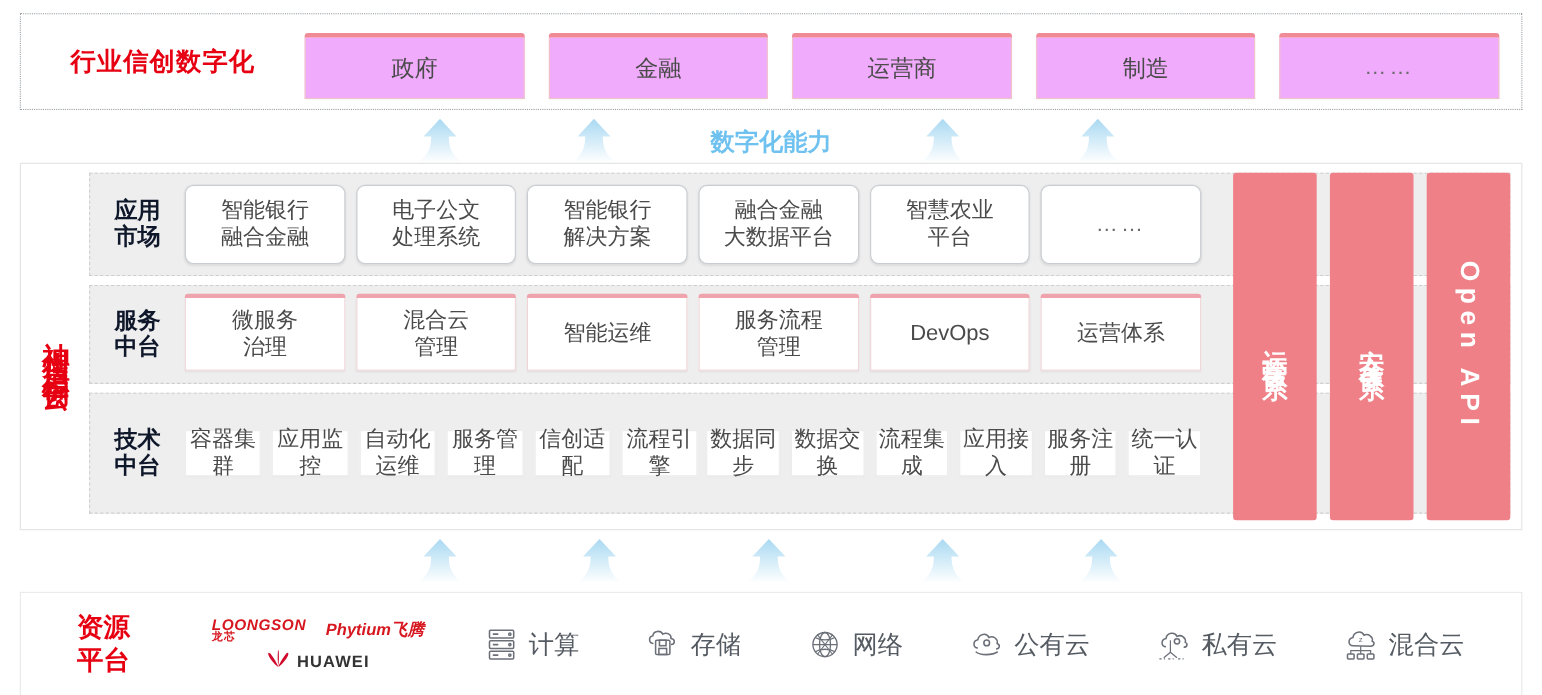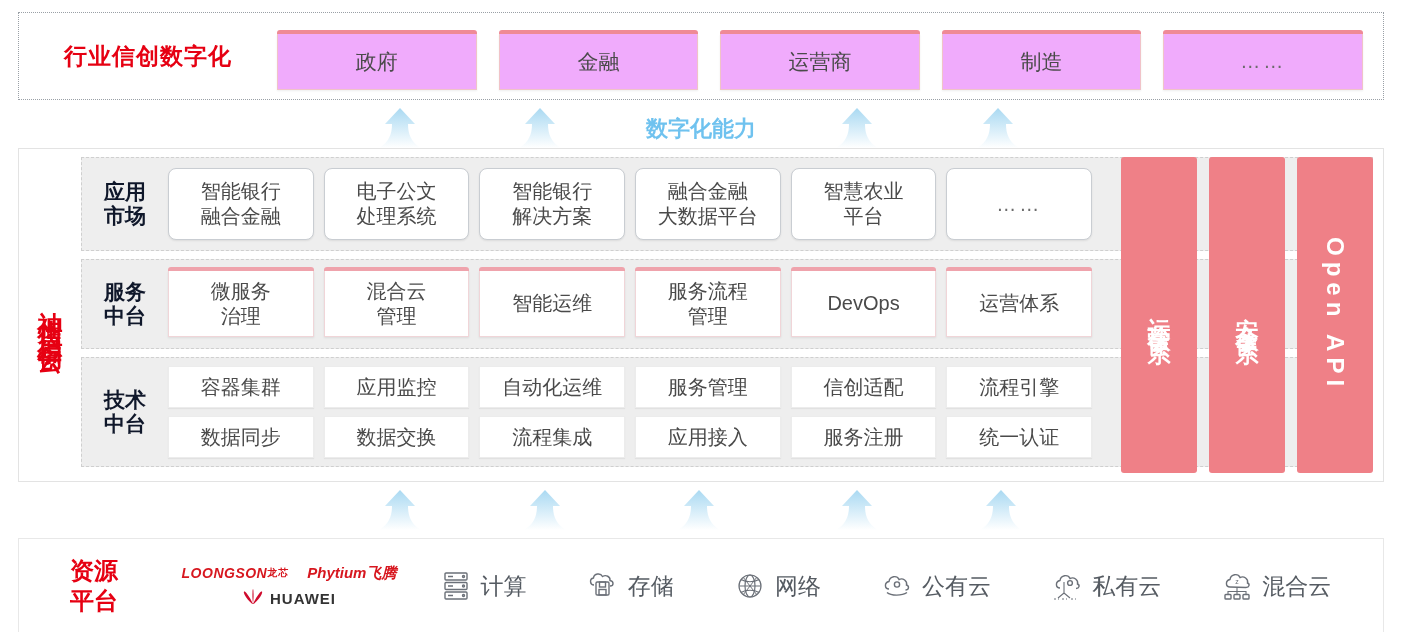--- a/index.html
+++ b/index.html
@@ -102,21 +102,21 @@
   .row-svc .card{
     position:relative; height:66px; border:1px solid #f0d5d8; border-top:none;
     box-shadow:0 1px 2px rgba(0,0,0,.08);
   }
   .row-svc .card::before{
     content:""; position:absolute; left:-1px; right:-1px; top:-4px; height:4px;
     background:#efa3ac; border-radius:3px 3px 0 0;
   }
 
   
-  .tech-stack{ flex:1; display:flex; flex-direction:column; gap:8px; padding-right:280px; }
+  .tech-stack{ flex:1; display:flex; flex-direction:row; gap:8px; padding-right:280px; }
   .tech-line{ display:flex; gap:10px; }
   .tech-line .card{ height:42px; border:1px solid #ececec; box-shadow:0 1px 1px rgba(0,0,0,.05); }
 
   
   .pillars{
     position:absolute; right:10px; top:8px; bottom:8px;
     display:flex; gap:12px; align-items:stretch;
   }
   .pillar{
     width:76px; background:#ef8087; border-radius:3px;
@@ -136,21 +136,21 @@
   }
   .res-title{
     flex:0 0 150px; text-align:center; color:#e60012;
     font-weight:bold; font-size:24px; line-height:1.25;
   }
   .res-logos{
     flex:0 0 240px; display:flex; flex-direction:column;
     align-items:center; justify-content:center; gap:6px;
   }
   .logo-line{ display:flex; align-items:center; gap:18px; }
-  .logo-loongson{ display:flex; flex-direction:row; align-items:center; line-height:1; }
+  .logo-loongson{ display:flex; flex-direction:column; align-items:flex-start; line-height:1; }
   .logo-loongson .en{
     color:#d7171f; font-weight:bold; font-size:14px;
     font-style:italic; letter-spacing:.5px;
   }
   .logo-loongson .cn{ color:#d7171f; font-weight:bold; font-size:10px; letter-spacing:1px; }
   .logo-phytium{ color:#d7171f; font-weight:bold; font-size:15px; font-style:italic; }
   .logo-huawei{ display:flex; align-items:center; gap:6px; }
   .logo-huawei .hw-text{ color:#333333; font-weight:bold; font-size:15px; letter-spacing:1px; }
 
   .res-items{ flex:1; display:flex; align-items:center; justify-content:space-around; padding-right:22px; }

